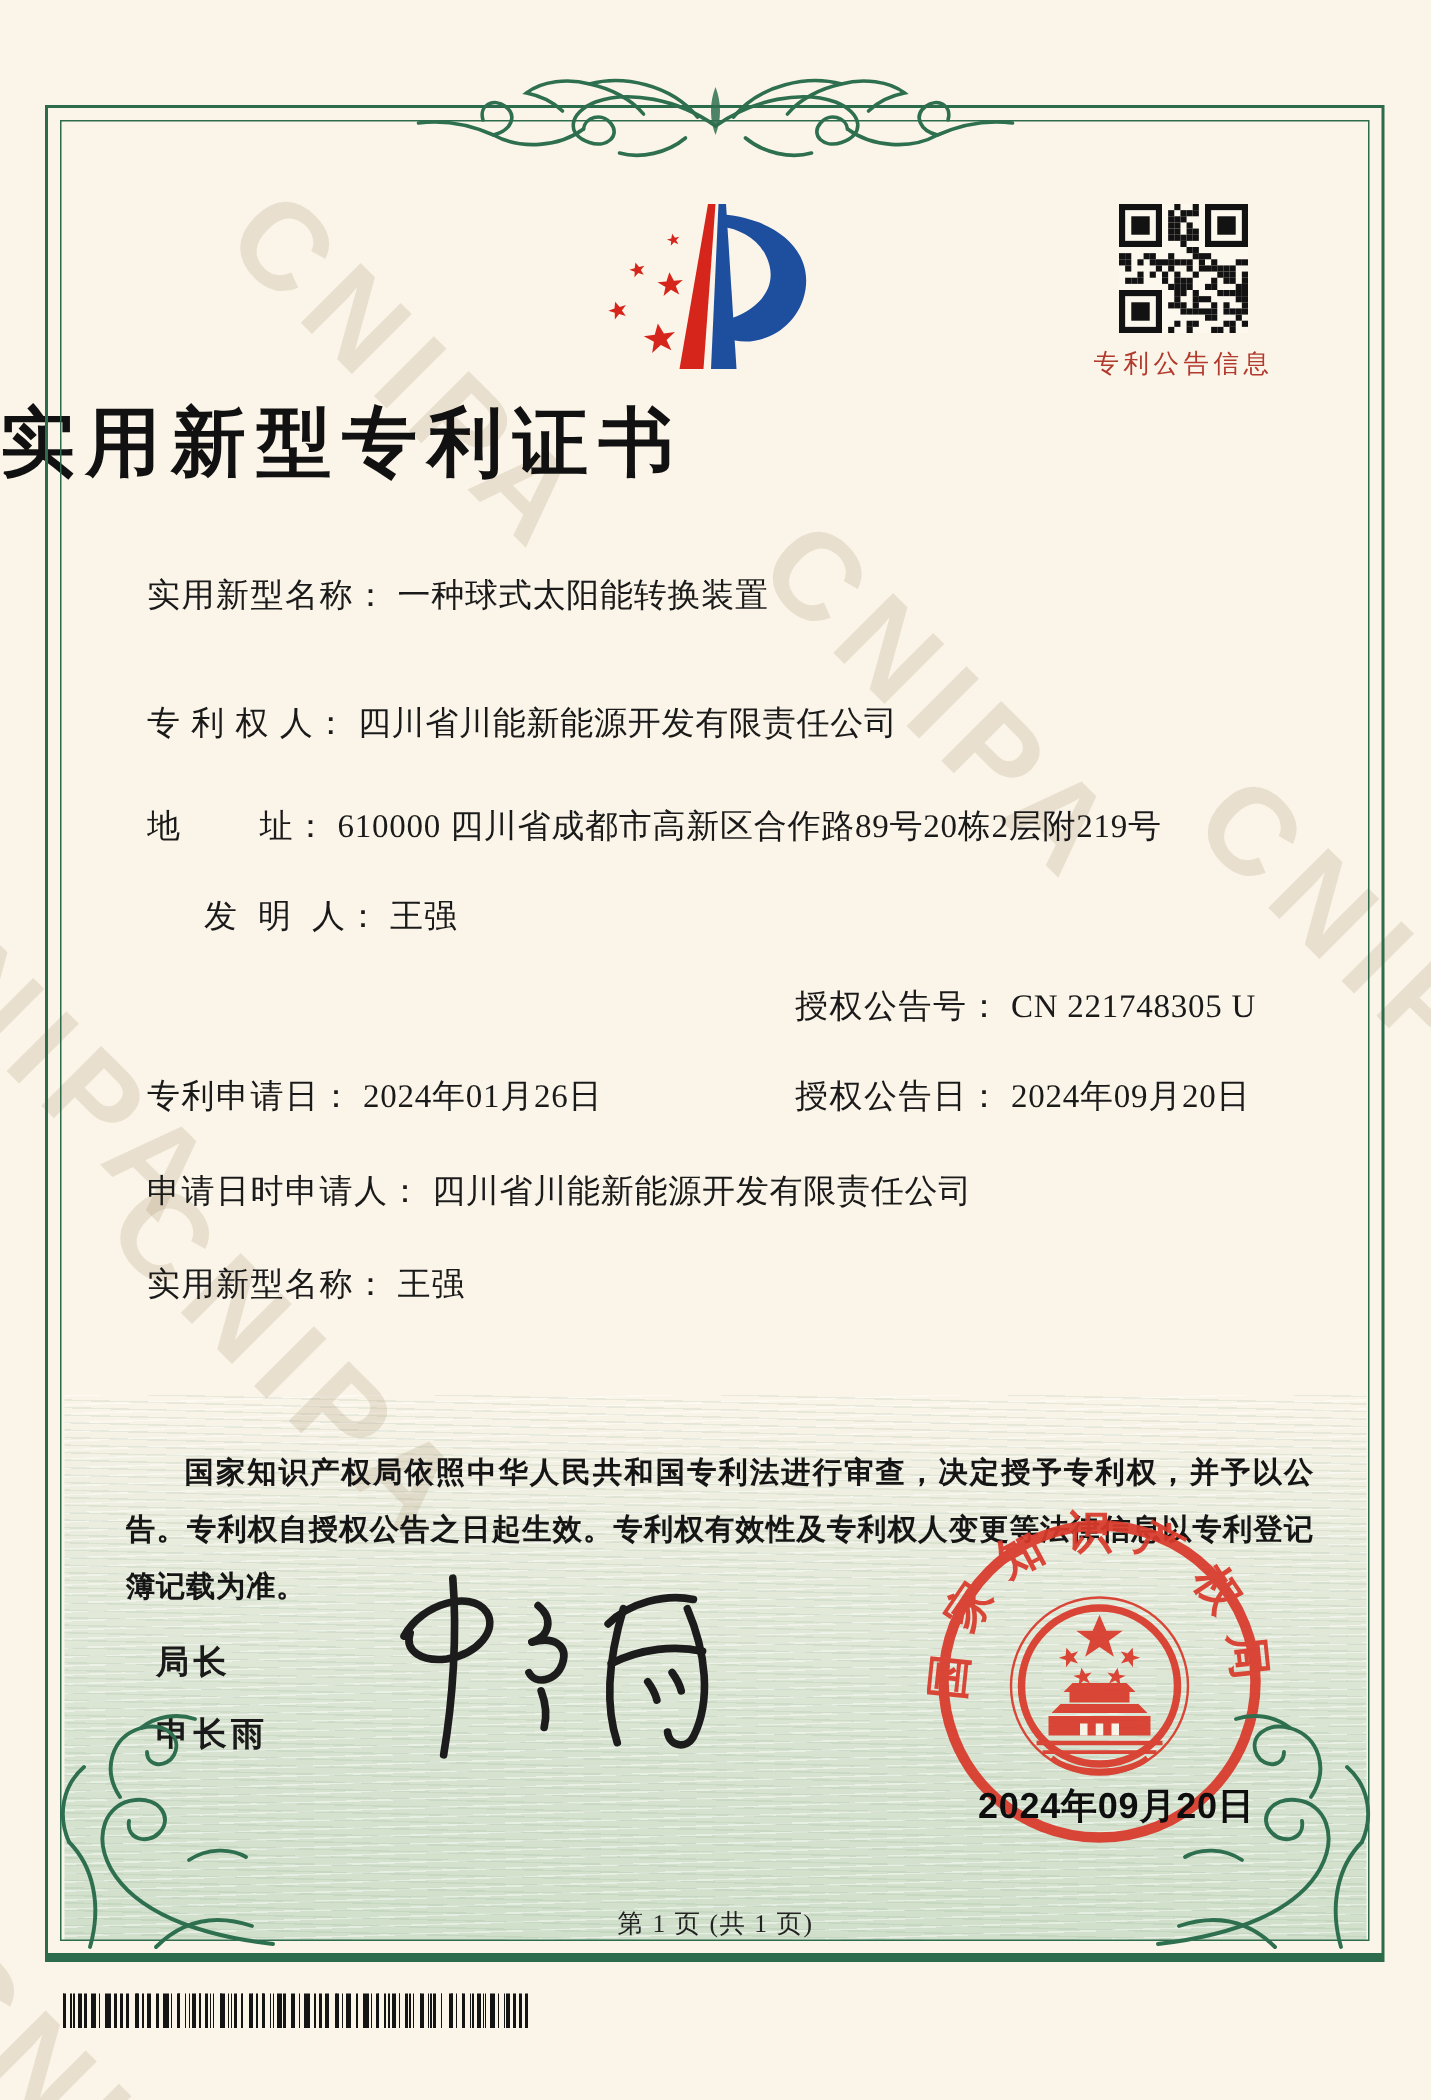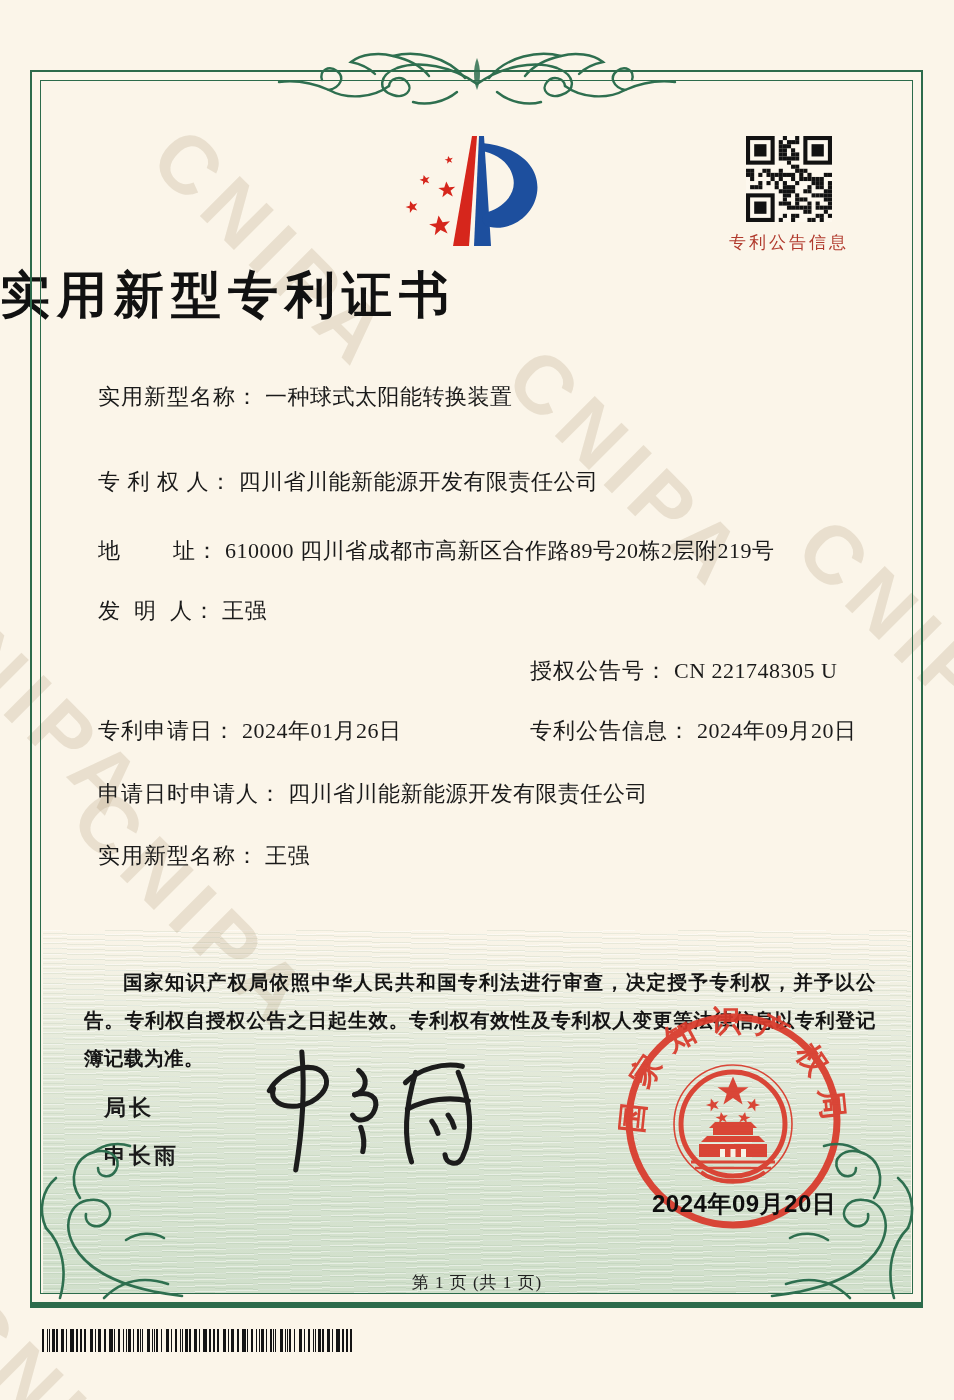--- a/index.html
+++ b/index.html
@@ -274,31 +274,31 @@
 
   <div class="row" style="top:382px;">
     <span class="lbl">实用新型名称：</span><span class="val">一种球式太阳能转换装置</span>
   </div>
   <div class="row" style="top:467px;">
     <span class="lbl">专 利 权 人：</span><span class="val">四川省川能新能源开发有限责任公司</span>
   </div>
   <div class="row" style="top:536px;">
     <span class="lbl">地        址：</span><span class="val">610000 四川省成都市高新区合作路89号20栋2层附219号</span>
   </div>
-  <div class="row" style="top:596px;">
+  <div class="row" style="top:596px;margin-left:38px;">
     <span class="lbl">发  明  人：</span><span class="val">王强</span>
   </div>
   <div class="row col2" style="top:656px;">
     <span class="lbl">授权公告号：</span><span class="val">CN 221748305 U</span>
   </div>
   <div class="row" style="top:716px;">
     <span class="lbl">专利申请日：</span><span class="val">2024年01月26日</span>
   </div>
   <div class="row col2" style="top:716px;">
-    <span class="lbl">专利公告信息：</span><span class="val">2024年09月20日</span>
+    <span class="lbl">授权公告日：</span><span class="val">2024年09月20日</span>
   </div>
   <div class="row" style="top:779px;">
     <span class="lbl">申请日时申请人：</span><span class="val">四川省川能新能源开发有限责任公司</span>
   </div>
   <div class="row" style="top:841px;">
     <span class="lbl">实用新型名称：</span><span class="val">王强</span>
   </div>
 
   <p class="statement">国家知识产权局依照中华人民共和国专利法进行审查，决定授予专利权，并予以公告。专利权自授权公告之日起生效。专利权有效性及专利权人变更等法律信息以专利登记簿记载为准。</p>
 

